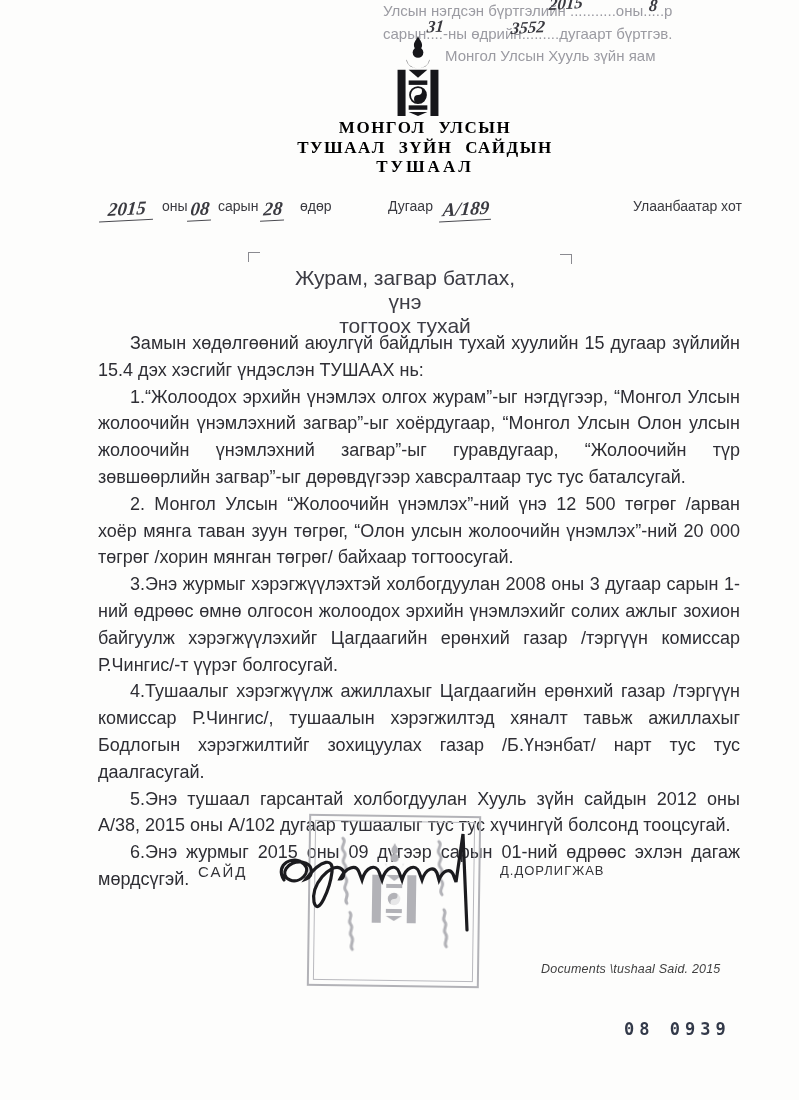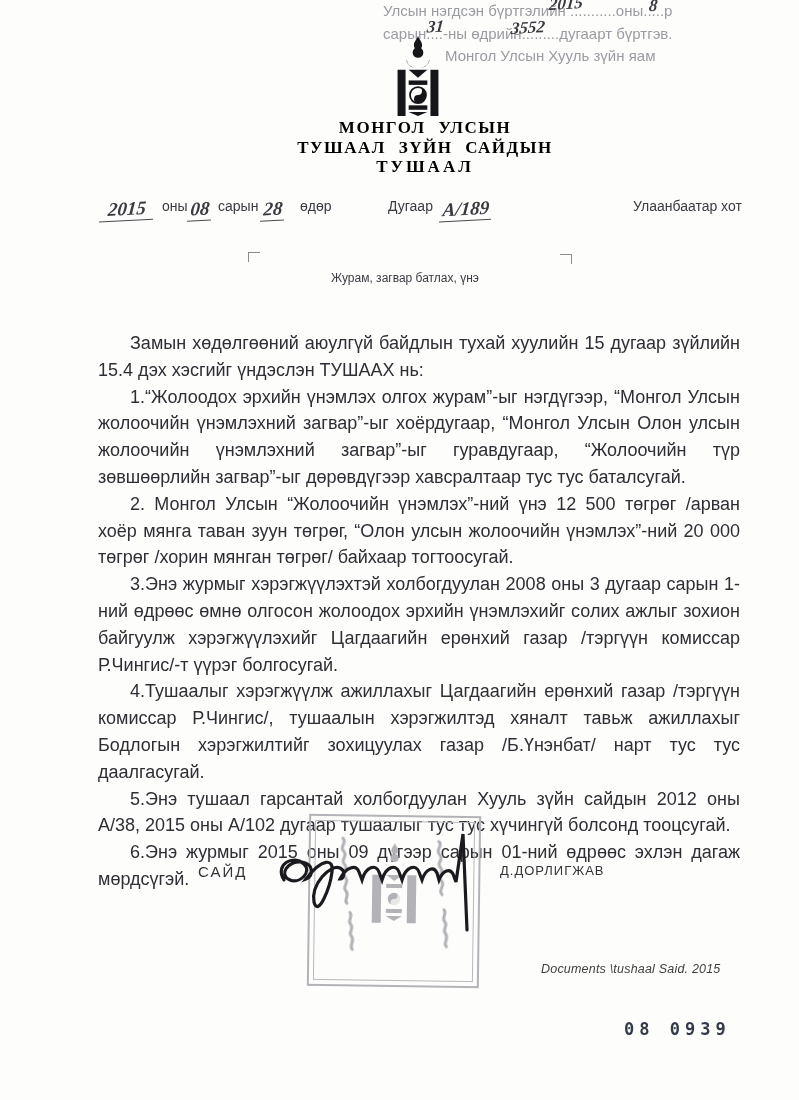--- a/index.html
+++ b/index.html
@@ -40,21 +40,21 @@
   .date-line .abs{position:absolute;top:6px;}
   .blank{border-bottom:1.3px solid #4a4a50;display:inline-block;text-align:center;}
   .dl-hw{font-size:19px;top:-1px;}
   
   .bracket{position:absolute;width:11px;height:9px;border-top:1.2px solid #8a8a90;}
   .bracket.left{left:248px;top:252px;border-left:1.2px solid #8a8a90;}
   .bracket.right{left:560px;top:254px;border-right:1.2px solid #8a8a90;}
   
   .subject{
     position:absolute;left:290px;top:266px;width:230px;
-    text-align:center;font-size:12px;line-height:24px;color:#3c3c44;
+    text-align:center;font-size:21px;line-height:24px;color:#3c3c44;
   }
   
   .body-text{
     position:absolute;left:98px;top:330px;width:642px;
     font-size:18px;line-height:26.8px;text-align:justify;color:#2e2e34;
   }
   .body-text p{margin:0;text-indent:32px;}
   
   .sig-title{position:absolute;left:198px;top:863px;font-size:15px;letter-spacing:2px;color:#333338;}
   .sig-name{position:absolute;left:500px;top:863px;font-size:13px;letter-spacing:1px;color:#333338;}
@@ -127,20 +127,21 @@
     <span class="abs" style="left:388px;">Дугаар</span>
     <span class="abs dl-hw hw blank" style="left:440px;min-width:52px;">А/189</span>
     <span class="abs" style="left:633px;">Улаанбаатар хот</span>
   </div>
 
   <div class="bracket left"></div>
   <div class="bracket right"></div>
 
   <div class="subject">
     <div>Журам, загвар батлах, үнэ</div>
+    <div>тогтоох тухай</div>
   </div>
 
   <div class="body-text">
     <p>Замын хөдөлгөөний аюулгүй байдлын тухай хуулийн 15 дугаар зүйлийн 15.4 дэх хэсгийг үндэслэн ТУШААХ нь:</p>
     <p>1.“Жолоодох эрхийн үнэмлэх олгох журам”-ыг нэгдүгээр, “Монгол Улсын жолоочийн үнэмлэхний загвар”-ыг хоёрдугаар, “Монгол Улсын Олон улсын жолоочийн үнэмлэхний загвар”-ыг гуравдугаар, “Жолоочийн түр зөвшөөрлийн загвар”-ыг дөрөвдүгээр хавсралтаар тус тус баталсугай.</p>
     <p>2. Монгол Улсын “Жолоочийн үнэмлэх”-ний үнэ 12 500 төгрөг /арван хоёр мянга таван зуун төгрөг, “Олон улсын жолоочийн үнэмлэх”-ний 20 000 төгрөг /хорин мянган төгрөг/ байхаар тогтоосугай.</p>
     <p>3.Энэ журмыг хэрэгжүүлэхтэй холбогдуулан 2008 оны 3 дугаар сарын 1-ний өдрөөс өмнө олгосон жолоодох эрхийн үнэмлэхийг солих ажлыг зохион байгуулж хэрэгжүүлэхийг Цагдаагийн ерөнхий газар /тэргүүн комиссар Р.Чингис/-т үүрэг болгосугай.</p>
     <p>4.Тушаалыг хэрэгжүүлж ажиллахыг Цагдаагийн ерөнхий газар /тэргүүн комиссар Р.Чингис/, тушаалын хэрэгжилтэд хяналт тавьж ажиллахыг Бодлогын хэрэгжилтийг зохицуулах газар /Б.Үнэнбат/ нарт тус тус даалгасугай.</p>
     <p>5.Энэ тушаал гарсантай холбогдуулан Хууль зүйн сайдын 2012 оны А/38,  2015 оны А/102 дугаар тушаалыг тус тус хүчингүй болсонд тооцсугай.</p>
     <p>6.Энэ журмыг 2015 оны 09 дүгээр сарын 01-ний өдрөөс эхлэн дагаж мөрдсүгэй.</p>

